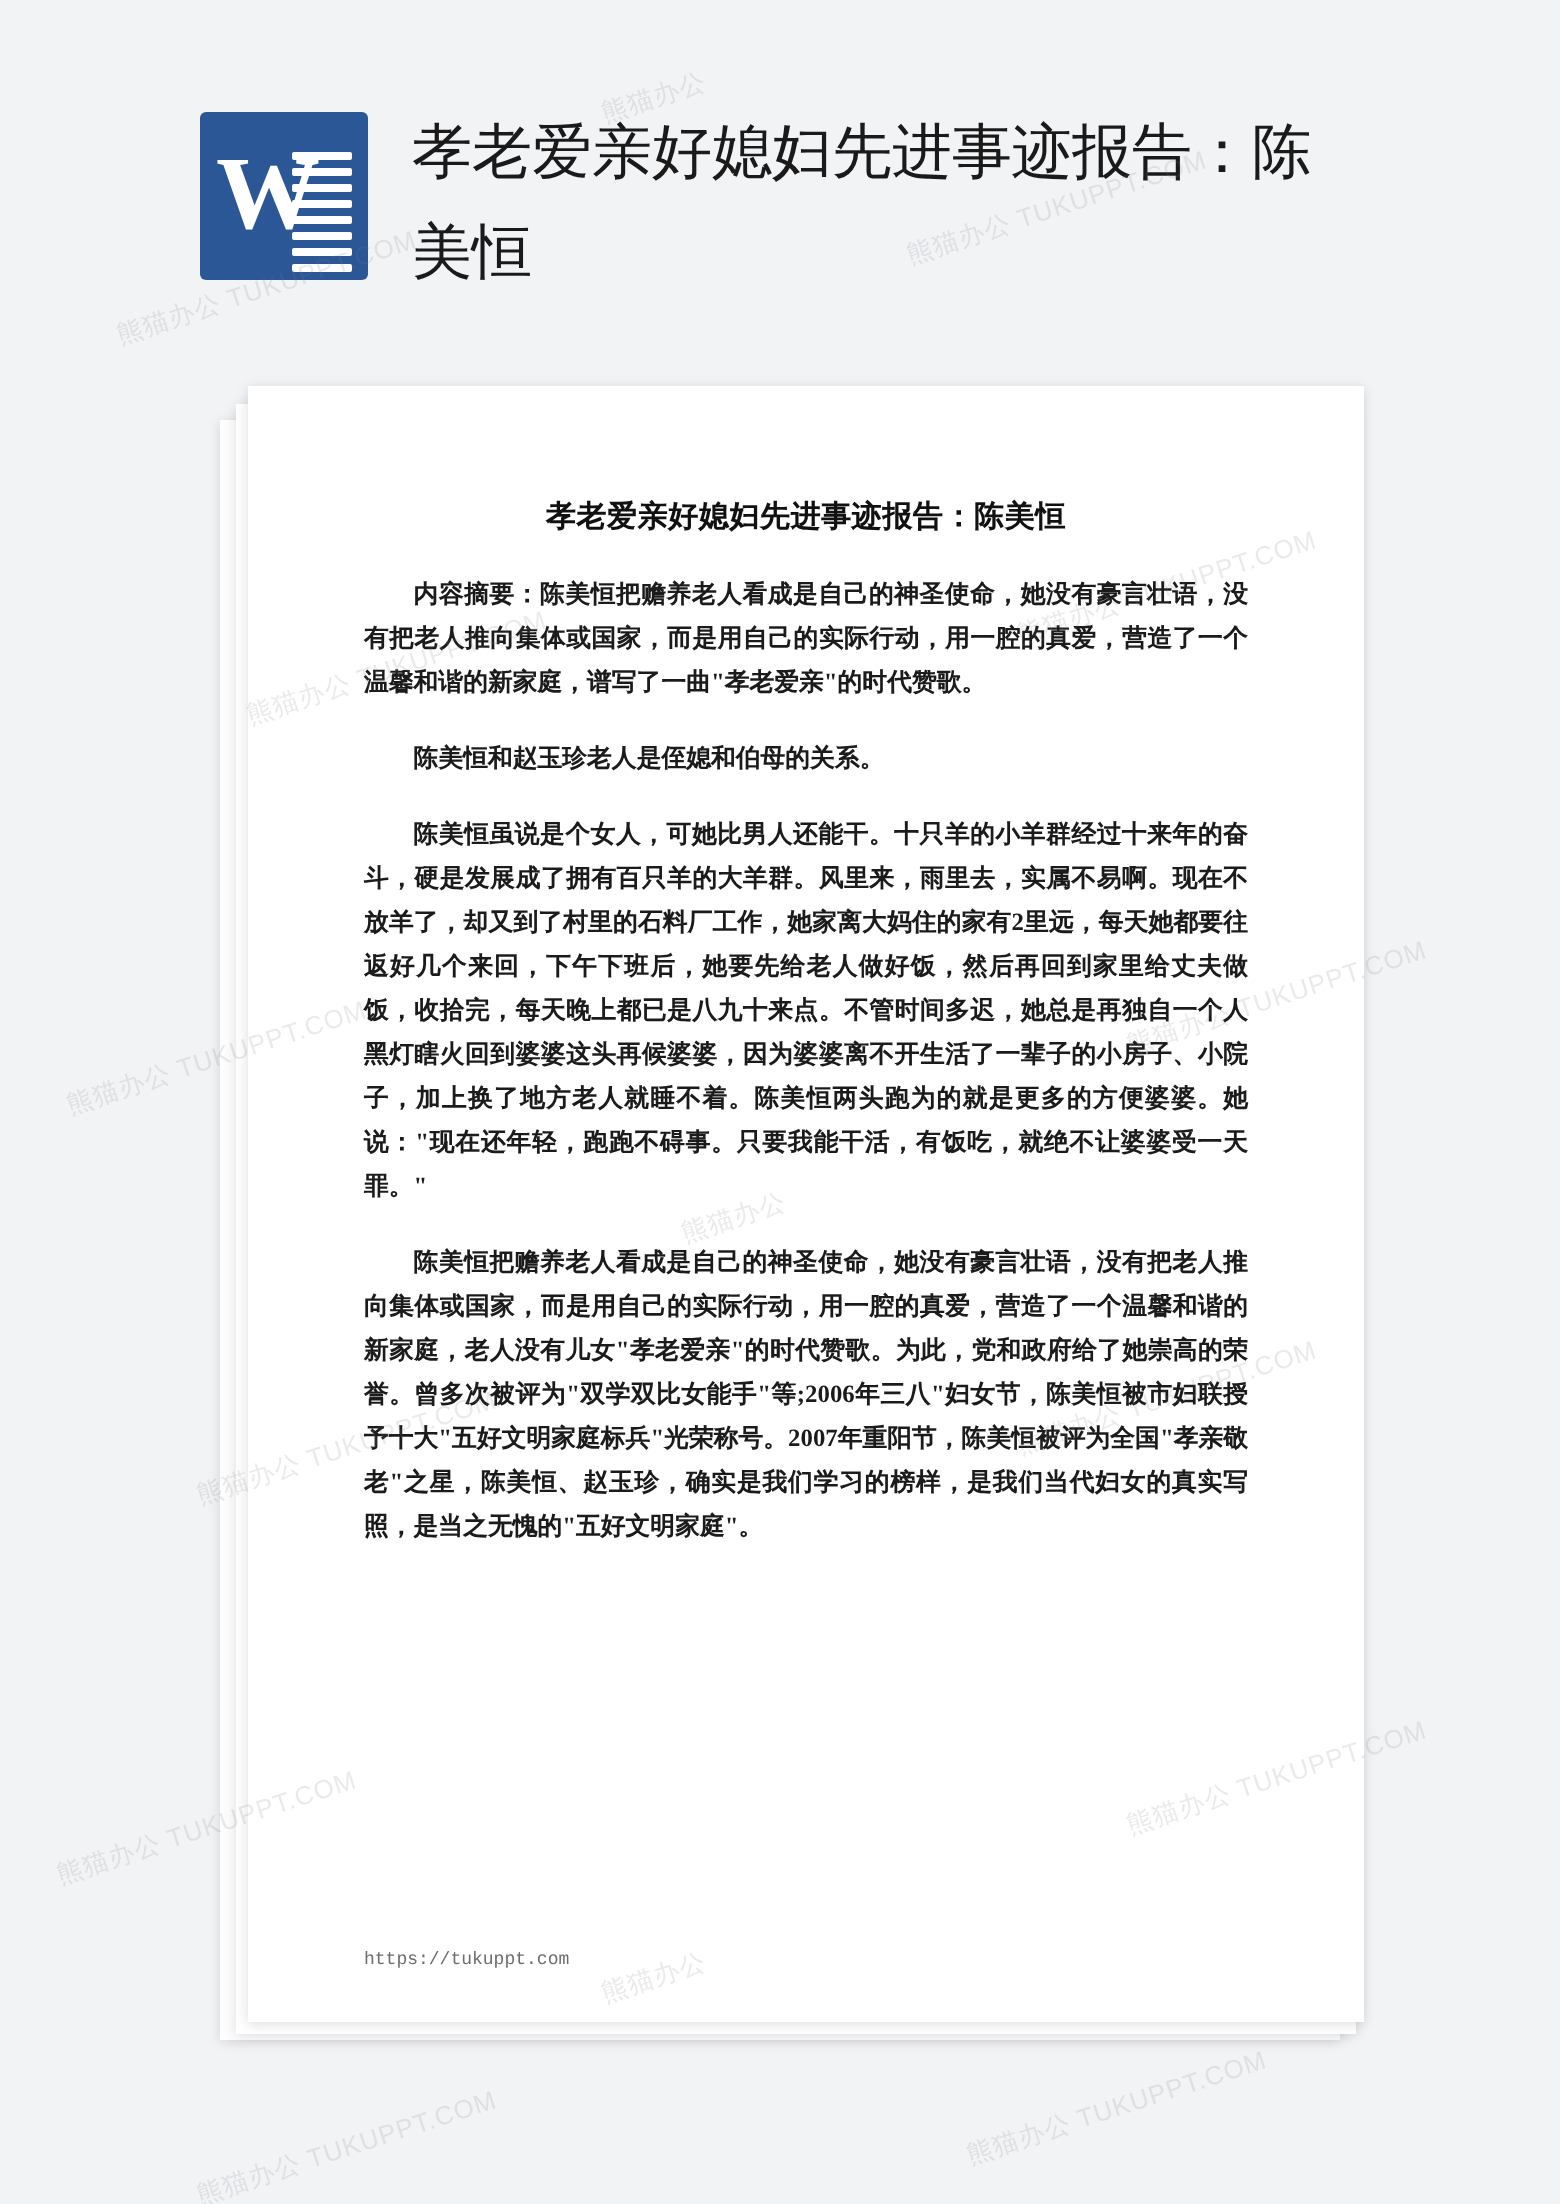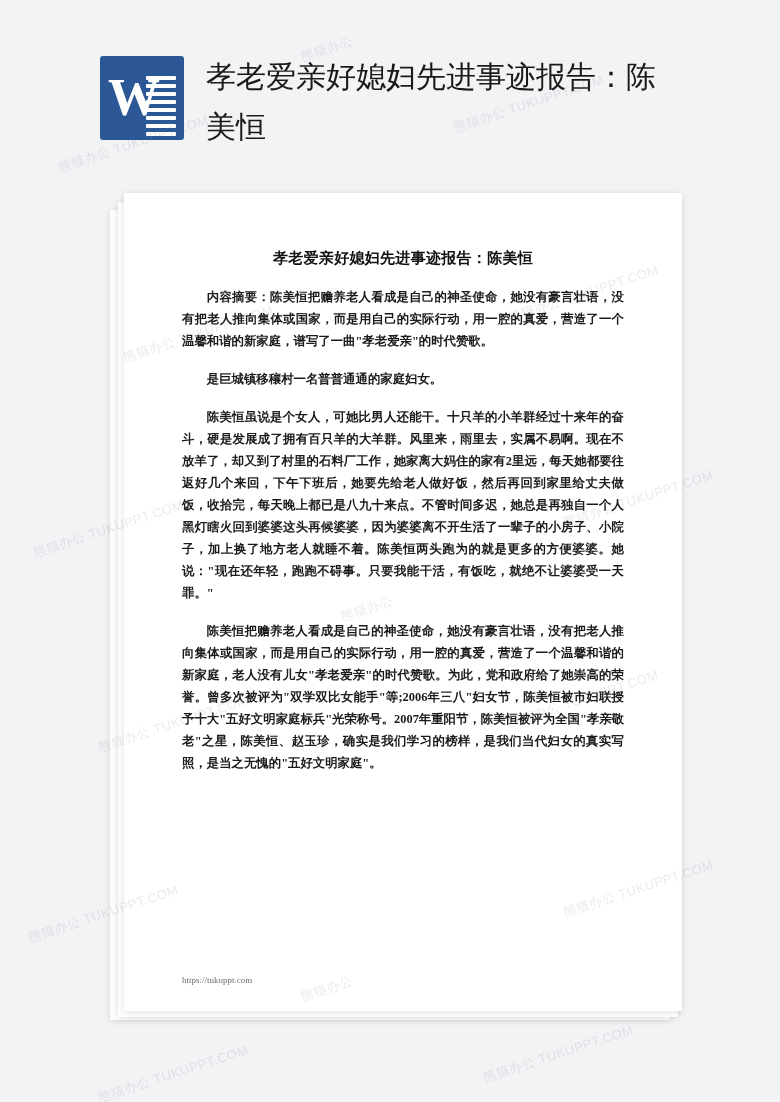--- a/index.html
+++ b/index.html
@@ -147,21 +147,21 @@
     margin: 16px 0 9px 0;
     font-family: "Liberation Serif", "DejaVu Serif", serif;
     font-weight: bold;
   }
   .doc-footer-url {
     position: absolute;
     left: 58px;
     bottom: 26px;
     font-size: 9px;
     color: #6d6d6d;
-    font-family: Liberation Serif, serif;
+    font-family: Liberation Mono, monospace;
   }
 </style>
 </head>
 <body>
 
 <div class="header">
   <div class="word-icon">
     <span class="w-letter">W</span>
     <span class="lines">
       <i></i>
@@ -176,21 +176,21 @@
   </div>
   <div class="title">孝老爱亲好媳妇先进事迹报告：陈美恒</div>
 </div>
 
 <div class="doc-stack">
   <div class="sheet sheet-back2"></div>
   <div class="sheet sheet-back1"></div>
   <div class="sheet sheet-front">
     <h1 class="doc-title">孝老爱亲好媳妇先进事迹报告：陈美恒</h1>
     <p class="doc-p">内容摘要：陈美恒把赡养老人看成是自己的神圣使命，她没有豪言壮语，没有把老人推向集体或国家，而是用自己的实际行动，用一腔的真爱，营造了一个温馨和谐的新家庭，谱写了一曲"孝老爱亲"的时代赞歌。</p>
-    <p class="doc-p">是巨城镇移穰村一名普普通通的家庭妇女。</p>
+    <p class="doc-p">陈美恒和赵玉珍老人是侄媳和伯母的关系。</p>
     <p class="doc-p">陈美恒虽说是个女人，可她比男人还能干。十只羊的小羊群经过十来年的奋斗，硬是发展成了拥有百只羊的大羊群。风里来，雨里去，实属不易啊。现在不放羊了，却又到了村里的石料厂工作，她家离大妈住的家有2里远，每天她都要往返好几个来回，下午下班后，她要先给老人做好饭，然后再回到家里给丈夫做饭，收拾完，每天晚上都已是八九十来点。不管时间多迟，她总是再独自一个人黑灯瞎火回到婆婆这头再候婆婆，因为婆婆离不开生活了一辈子的小房子、小院子，加上换了地方老人就睡不着。陈美恒两头跑为的就是更多的方便婆婆。她说："现在还年轻，跑跑不碍事。只要我能干活，有饭吃，就绝不让婆婆受一天罪。"</p>
     <p class="doc-p">陈美恒把赡养老人看成是自己的神圣使命，她没有豪言壮语，没有把老人推向集体或国家，而是用自己的实际行动，用一腔的真爱，营造了一个温馨和谐的新家庭，老人没有儿女"孝老爱亲"的时代赞歌。为此，党和政府给了她崇高的荣誉。曾多次被评为"双学双比女能手"等;2006年三八"妇女节，陈美恒被市妇联授予十大"五好文明家庭标兵"光荣称号。2007年重阳节，陈美恒被评为全国"孝亲敬老"之星，陈美恒、赵玉珍，确实是我们学习的榜样，是我们当代妇女的真实写照，是当之无愧的"五好文明家庭"。</p>
 
     <div class="doc-footer-url">https://tukuppt.com</div>
   </div>
 </div>
 
 <div class="watermark-layer">
   <div class="wm" style="left:55px; top:135px;">熊猫办公 TUKUPPT.COM</div>
   <div class="wm" style="left:450px; top:95px;">熊猫办公 TUKUPPT.COM</div>

